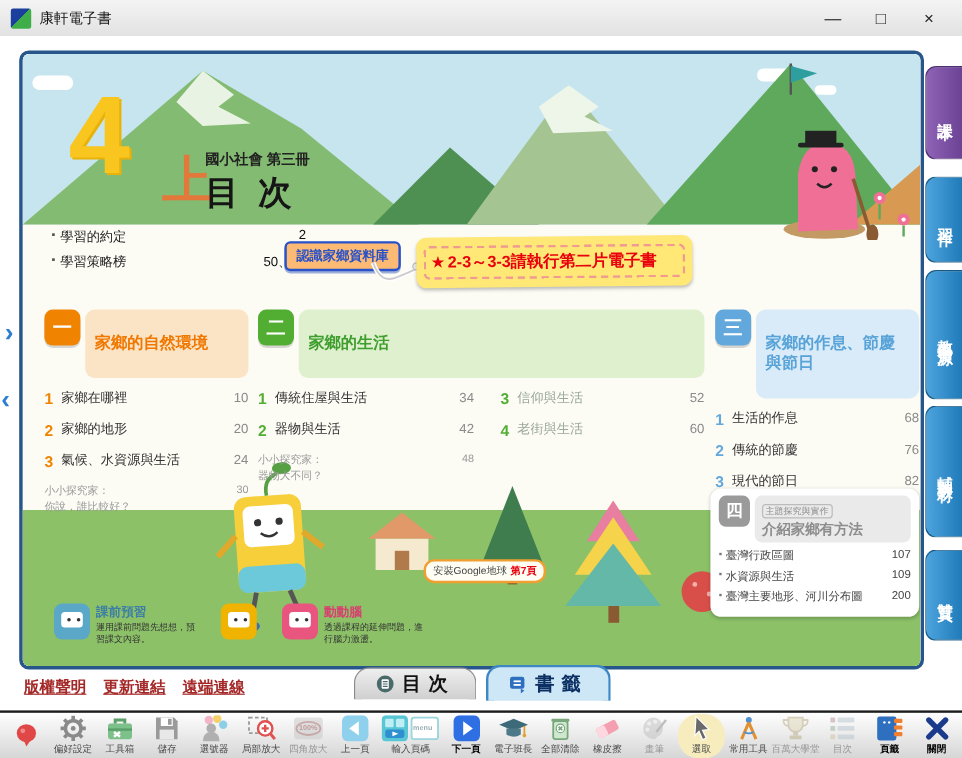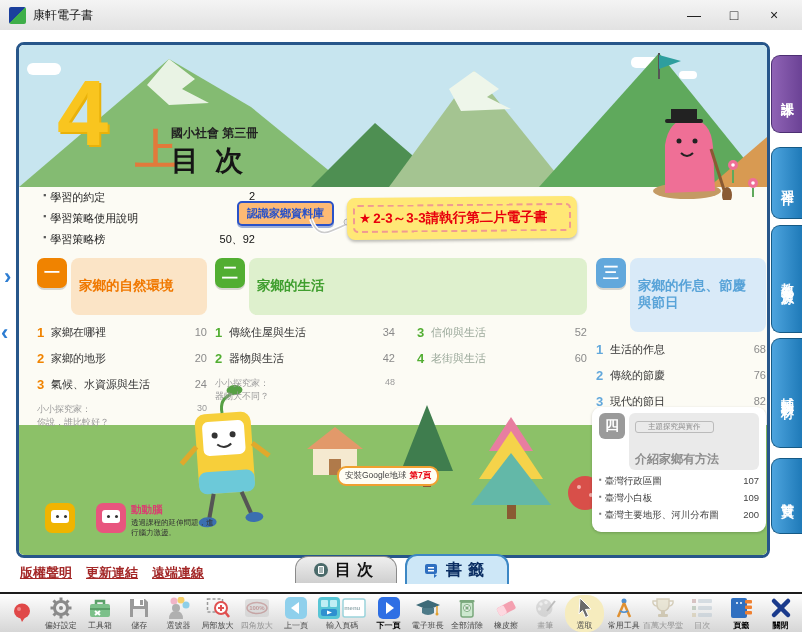--- a/index.html
+++ b/index.html
@@ -76,28 +76,28 @@
   .exp-page{width:30px;text-align:right;}
   .dim-col .ui-label{color:#9aa89a;}
   
   .unit4{position:absolute;left:573px;top:362px;width:174px;background:#fff;border-radius:9px;
     padding:6px 7px;box-shadow:0 1px 3px rgba(0,0,0,.2);box-sizing:border-box;}
   .u4-head{display:flex;align-items:flex-start;margin-bottom:5px;}
   .u4-badge{width:26px;height:26px;border-radius:6px;background:#9a9a9a;color:#fff;font-weight:bold;
     font-size:14px;display:flex;align-items:center;justify-content:center;flex:none;margin-right:4px;}
   .u4-titles{background:#eaeaea;border-radius:6px;padding:2px 6px;flex:1;}
   .u4-kicker{font-size:7.5px;color:#8d8d8d;border:1px solid #bbb;border-radius:3px;
-    display:inline-block;padding:0 12px;margin-bottom:18px;}
+    display:inline-block;padding:0 2px;margin-bottom:1px;}
   .u4-title{font-size:12px;font-weight:bold;color:#8d8d8d;}
   .u4-row{display:flex;font-size:9.5px;color:#444;margin-bottom:4px;}
   .u4-row::before{content:"▪";color:#777;margin-right:3px;font-size:8px;}
   .u4-label{flex:1;}
   .u4-page{width:24px;text-align:right;color:#444;}
   
-  .gchip{position:absolute;left:318px;top:421px;background:#fffef4;border:2px solid #f0a030;
+  .gchip{position:absolute;left:334px;top:421px;background:#fffef4;border:2px solid #f0a030;
     border-radius:9px;padding:2px 6px;font-size:8.5px;color:#444;display:flex;align-items:center;gap:3px;}
   .gchip-page{color:#e8000d;font-weight:bold;}
   
   .legend{position:absolute;left:26px;top:458px;display:flex;gap:16px;}
   .leg-item{display:flex;align-items:flex-start;}
   .leg-icon{width:30px;height:30px;border-radius:7px;flex:none;margin-right:5px;position:relative;}
   .leg-icon::after{content:"";position:absolute;left:6px;top:7px;width:18px;height:13px;background:#fff;
     border-radius:3px;}
   .leg-icon::before{content:"";position:absolute;left:11px;top:12px;width:3px;height:3px;background:#333;
     border-radius:50%;box-shadow:8px 0 0 #333;z-index:1;}
@@ -108,21 +108,21 @@
   .footer-links{position:absolute;left:20px;top:534px;display:flex;gap:14px;}
   .flink{font-size:13px;font-weight:bold;color:#a42828;text-decoration:underline;}
   .btab{position:absolute;height:26px;display:flex;align-items:center;justify-content:center;
     gap:6px;font-size:16px;font-weight:bold;letter-spacing:6px;}
   .btab-mulu{left:295px;top:526px;width:100px;background:linear-gradient(#efefef,#cfcfcf);
     border:1px solid #8a8a8a;border-bottom:none;border-radius:13px 13px 0 0;color:#111;}
   .btab-bookmark{left:405px;top:524px;width:100px;height:28px;background:#cde7f7;
     border:2px solid #3c87c4;border-bottom:none;border-radius:12px 12px 0 0;color:#0b2e63;}
   
   .toolbar{position:absolute;left:0;top:592px;width:802px;height:40px;border-top:2px solid #1c1c1c;
-    background:linear-gradient(#fefefe,#d6d6d6);display:flex;align-items:flex-end;padding:0 2px;box-sizing:border-box;}
+    background:linear-gradient(#fefefe,#d6d6d6);display:flex;align-items:center;padding:0 2px;box-sizing:border-box;}
   .tb-item{display:flex;flex-direction:column;align-items:center;justify-content:center;
     padding:1px 2px;min-width:30px;flex:1;height:37px;box-sizing:border-box;}
   .tb-item svg{display:block;}
   .tb-label{font-size:8px;color:#4a4a4a;white-space:nowrap;margin-top:1px;}
   .tb-item.strong .tb-label{color:#000;font-weight:bold;}
   .tb-item.active{background:#f6ecbe;border-radius:17px;}
   .tb-item.dim{opacity:.5;filter:grayscale(55%);}
   .icon-overlay{position:absolute;font-size:6px;font-weight:bold;color:#e03030;line-height:1;}
   .iconwrap{position:relative;display:flex;align-items:center;justify-content:center;height:22px;}
 </style>
@@ -222,24 +222,20 @@
 
       <div class="grade-num">4</div>
       <div class="grade-suffix">上</div>
       <div class="series">國小社會 第三冊</div>
       <div class="toc-title">目次</div>
 
       <div class="front-list">
         <div class="fm-row">
           <span class="fm-label">學習的約定</span>
           <span class="fm-page">2</span>
-        </div>
-        <div class="fm-row">
-          <span class="fm-label">學習策略使用說明</span>
-          <span class="fm-page">6</span>
         </div>
         <div class="fm-row">
           <span class="fm-label">學習策略榜</span>
           <span class="fm-page">50、92</span>
         </div>
       </div>
 
       <div class="db-btn">認識家鄉資料庫</div>
 
       <svg class="connector" viewBox="0 0 44 26">
@@ -362,35 +358,42 @@
           <div class="u4-titles">
             <div class="u4-kicker">主題探究與實作</div>
             <div class="u4-title">介紹家鄉有方法</div>
           </div>
         </div>
         <div class="u4-row">
           <span class="u4-label">臺灣行政區圖</span>
           <span class="u4-page">107</span>
         </div>
         <div class="u4-row">
-          <span class="u4-label">臺灣小白板</span>
+          <span class="u4-label">水資源與生活</span>
           <span class="u4-page">109</span>
         </div>
         <div class="u4-row">
           <span class="u4-label">臺灣主要地形、河川分布圖</span>
           <span class="u4-page">200</span>
         </div>
       </div>
 
       <div class="gchip">
         <span>安裝Google地球</span>
         <span class="gchip-page">第7頁</span>
       </div>
 
       <div class="legend">
+        <div class="leg-item">
+          <div class="leg-icon" style="background:#5aa7c8;"></div>
+          <div class="leg-texts">
+            <div class="leg-title" style="color:#3d7ea6;">課前預習</div>
+            <div class="leg-desc">運用課前問題先想想，預習課文內容。</div>
+          </div>
+        </div>
         <div class="leg-item">
           <div class="leg-icon" style="background:#f0b400;"></div>
         </div>
         <div class="leg-item">
           <div class="leg-icon" style="background:#e8557e;"></div>
           <div class="leg-texts">
             <div class="leg-title" style="color:#d84070;">動動腦</div>
             <div class="leg-desc">透過課程的延伸問題，進行腦力激盪。</div>
           </div>
         </div>

